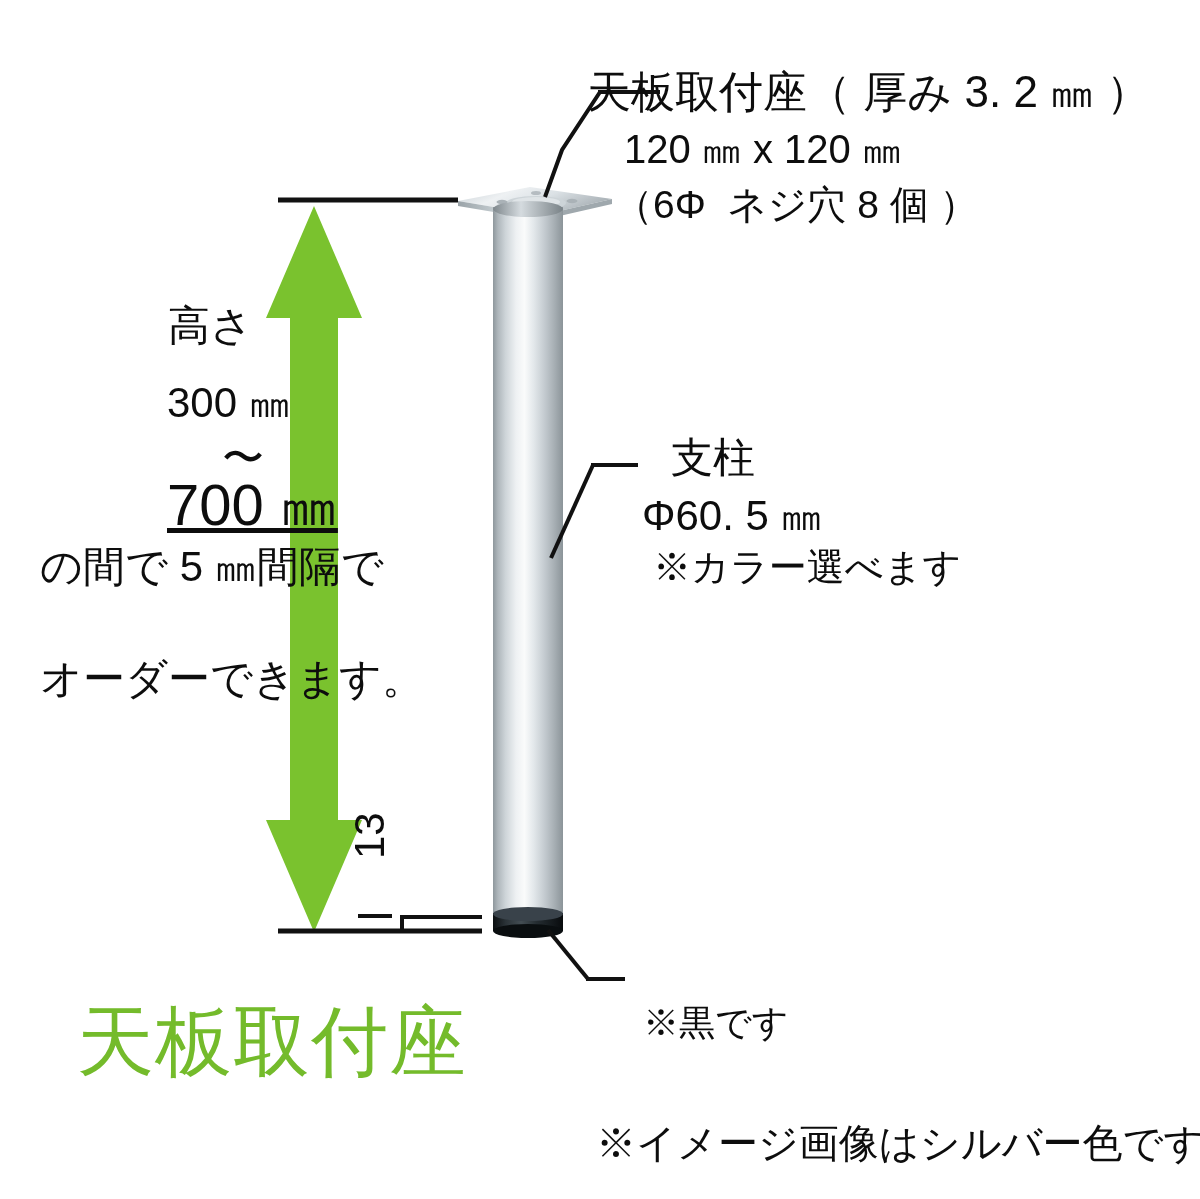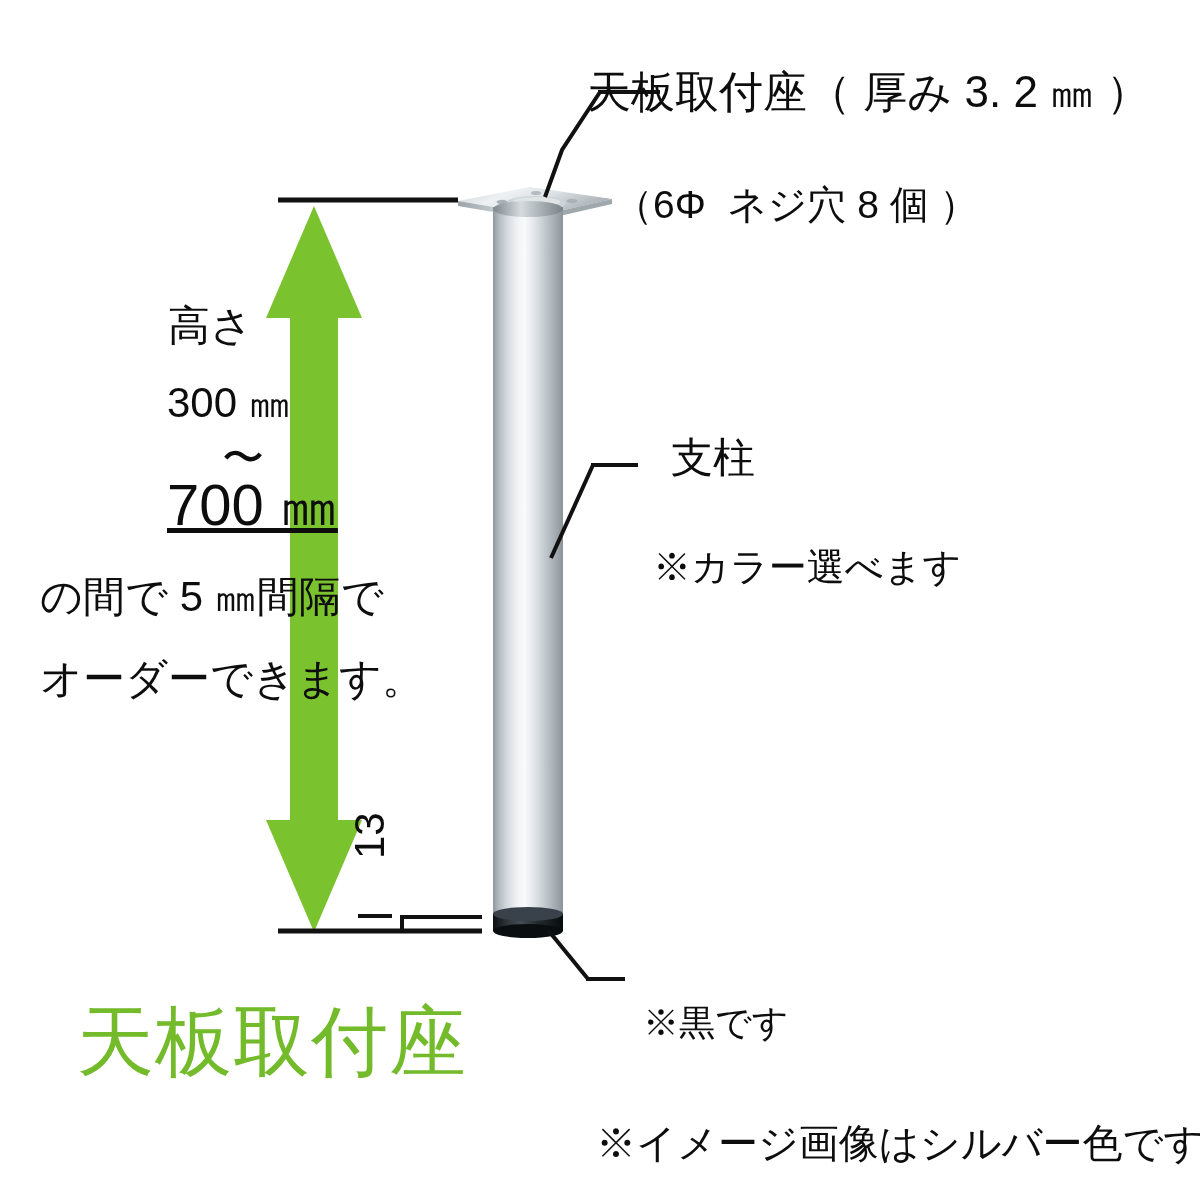--- a/index.html
+++ b/index.html
@@ -144,32 +144,34 @@
     <line x1="598" y1="92" x2="660" y2="92" stroke="#111111" stroke-width="4"></line>
 
     <polyline points="551,558 593,465" fill="none" stroke="#111111" stroke-width="4"></polyline>
     <line x1="591" y1="465" x2="638" y2="465" stroke="#111111" stroke-width="4"></line>
 
     <polyline points="548,930 588,979" fill="none" stroke="#111111" stroke-width="4"></polyline>
     <line x1="586" y1="979" x2="625" y2="979" stroke="#111111" stroke-width="4"></line>
   </svg>
 
   <div class="txt" style="left:587px; top:70px; font-size:44px;">天板取付座（ 厚み 3. 2 ㎜ ）</div>
+  <div class="txt" style="left:624px; top:129px; font-size:40px;">120 ㎜ x 120 ㎜</div>
   <div class="txt" style="left:614px; top:185px; font-size:39px;">（6Φ  ネジ穴 8 個 ）</div>
 
   <div class="txt" style="left:643px; top:437px; font-size:42px;margin-left:28px;">支柱</div>
+  <div class="txt" style="left:642px; top:495px; font-size:42px;">Φ60. 5 ㎜</div>
   <div class="txt" style="left:653px; top:548px; font-size:38px;">※カラー選べます</div>
 
   <div class="txt" style="left:643px; top:1008px; font-size:36px;font-family:Liberation Mono, monospace;">※黒です</div>
 
   <div class="txt" style="left:168px; top:305px; font-size:42px;">高さ</div>
   <div class="txt" style="left:167px; top:382px; font-size:42px;">300 ㎜</div>
   <div class="txt" style="left:222px; top:437px; font-size:42px;">〜</div>
   <div class="txt" style="left:167px; top:476px; font-size:58px;text-decoration:underline;">700 ㎜</div>
-  <div class="txt" style="left:40px; top:576px; font-size:42px;">の間で 5 ㎜間隔で</div>
+  <div class="txt" style="left:40px; top:546px; font-size:42px;">の間で 5 ㎜間隔で</div>
   <div class="txt" style="left:40px; top:658px; font-size:42px;">オーダーできます。</div>
 
   <div class="txt" style="left:349px; top:859px; font-size:42px; transform:rotate(-90deg); transform-origin:left top;
               width:70px; text-align:left;">13</div>
 
   <div class="txt" style="left:77px; top:1003px; font-size:77px; color:#74bb2b; letter-spacing:1px;">天板取付座</div>
 
   <div class="txt" style="left:596px; top:1123px; font-size:40px;">※イメージ画像はシルバー色です。</div>
 
 </div>

